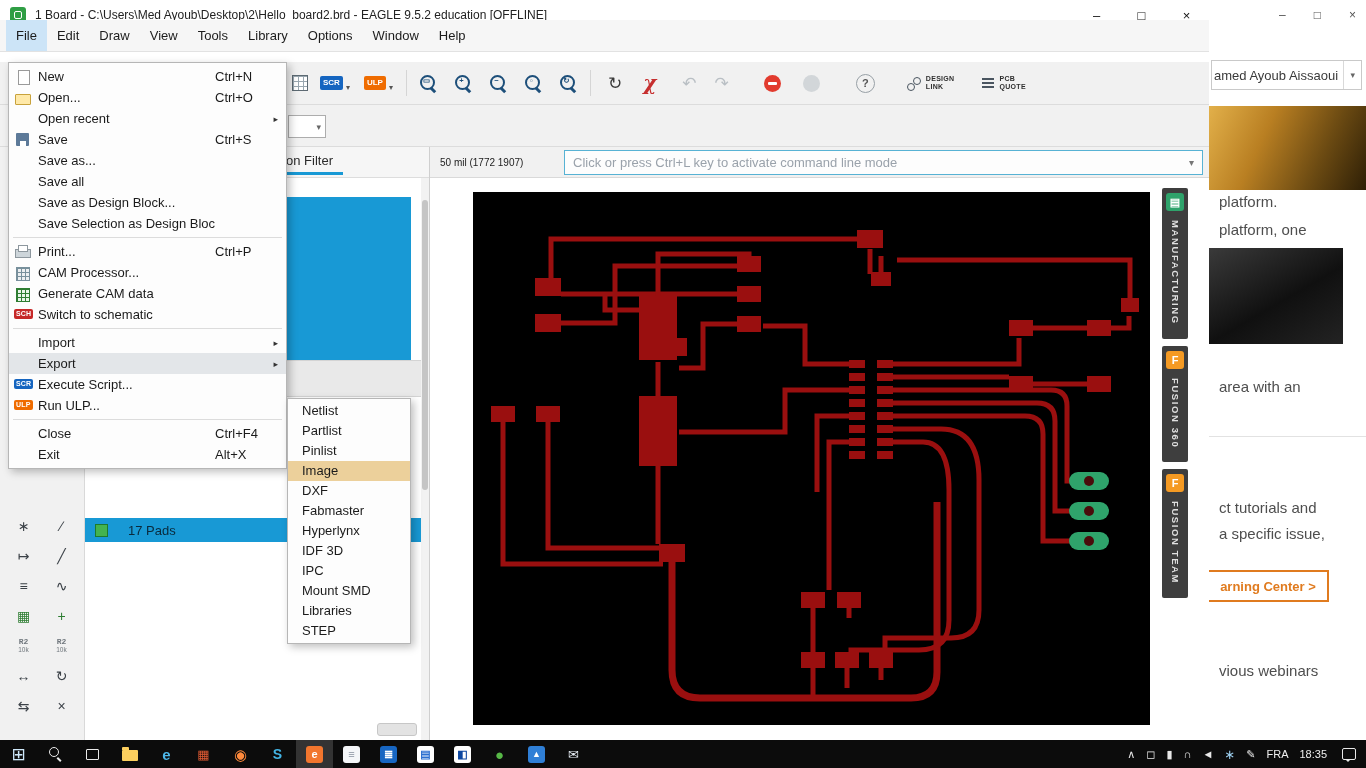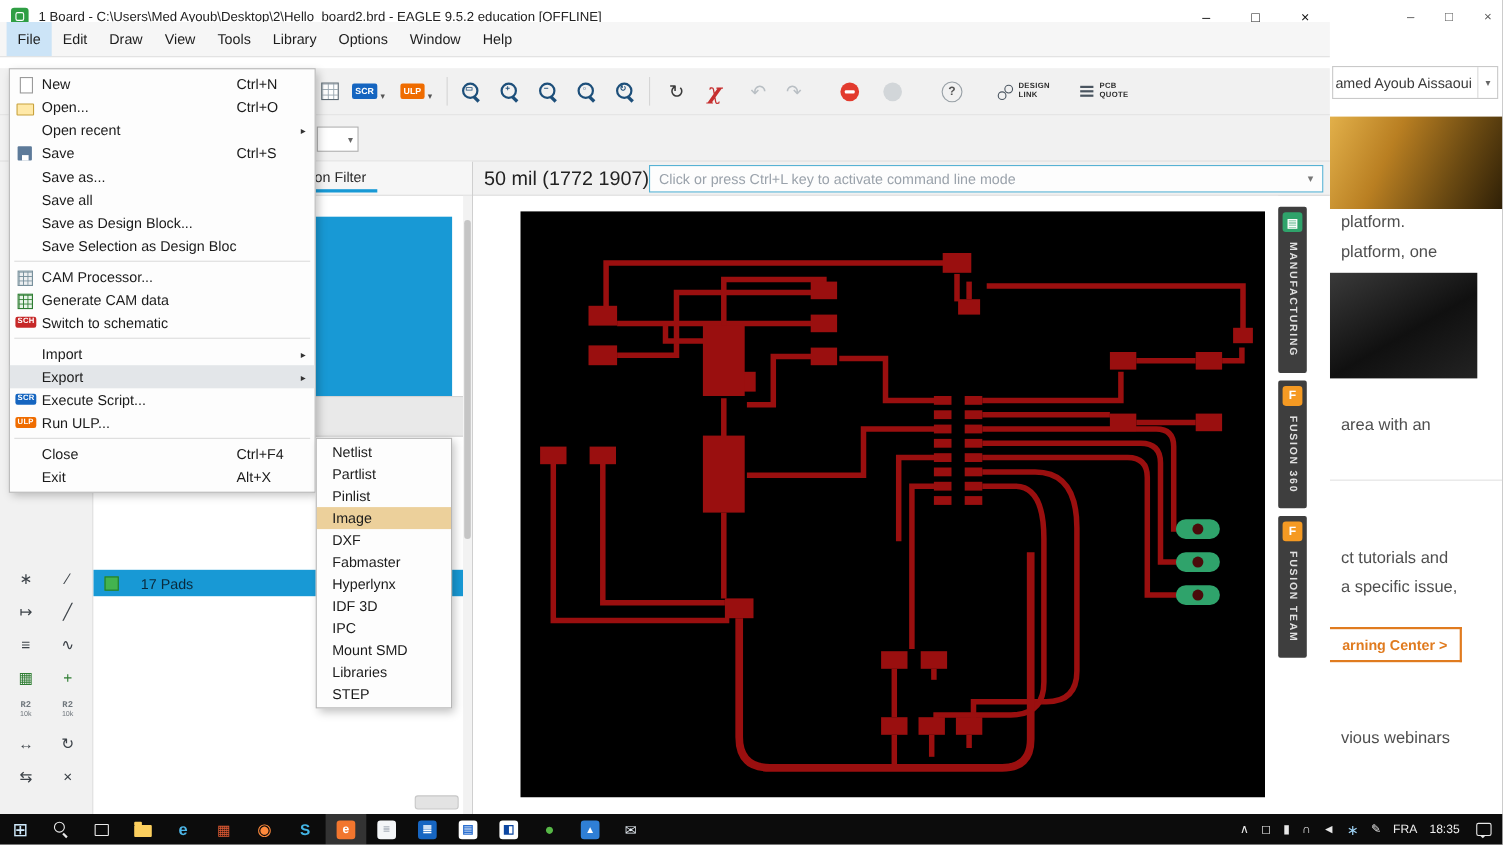--- a/index.html
+++ b/index.html
@@ -53,21 +53,21 @@
   .pqicon::after{content:"";position:absolute;left:0;top:2px;width:100%;height:2px;background:#4a5560;}
   .dltext{display:flex;flex-direction:column;font-size:7px;font-weight:bold;color:#2f2f2f;line-height:1.2;letter-spacing:.3px;}
 
   
   .toolbar2{position:absolute;left:0;top:105px;width:1209px;height:42px;background:#f1f1f1;border-bottom:1px solid #dcdcdc;}
   .combo.small{position:absolute;left:288px;top:10px;width:38px;height:23px;background:#fff;border:1px solid #adadad;display:flex;align-items:center;justify-content:flex-end;padding-right:4px;}
   .caret{font-size:9px;color:#666;}
 
   
   .cmdrow{position:absolute;left:430px;top:147px;width:779px;height:31px;background:#f1f1f1;border-bottom:1px solid #d9d9d9;display:flex;align-items:center;}
-  .coords{flex:0 0 134px;font-size:18px;color:#222;padding-left:10px;white-space:nowrap;}
+  .coords{flex:0 0 134px;font-size:10px;color:#222;padding-left:10px;white-space:nowrap;}
   .cmdbox{flex:1;height:25px;margin-right:6px;background:#fdfdfd;border:1px solid #57b2d4;display:flex;align-items:center;padding:0 8px;}
   .cmdtext{flex:1;font-size:13px;color:#9aa2ab;white-space:nowrap;overflow:hidden;}
   .cmdcaret{font-size:10px;color:#777;}
 
   
   .toolcolbg{position:absolute;left:0;top:147px;width:85px;height:593px;background:#f1f1f1;border-right:1px solid #d9d9d9;}
   .toolcol{position:absolute;left:0;top:512px;width:85px;display:grid;grid-template-columns:38px 38px;justify-content:center;align-content:start;row-gap:2px;}
   .tool{height:28px;display:flex;flex-direction:column;align-items:center;justify-content:center;font-size:14px;}
   .tool[data-color=dark]{color:#3c4248;}
   .tool[data-color=green]{color:#2e7d32;}
@@ -558,20 +558,26 @@
         <span class="ar"></span>
       </div>
 
       <div class="mi" data-type="separator">
 
         <span class="lbl"></span>
 
       </div>
 
 
+      <div class="mi" data-icon="print">
+        <span class="ic"></span>
+        <span class="lbl">Print...</span>
+        <span class="sc">Ctrl+P</span>
+        <span class="ar"></span>
+      </div>
 
       <div class="mi" data-icon="cam">
         <span class="ic"></span>
         <span class="lbl">CAM Processor...</span>
         <span class="sc"></span>
         <span class="ar"></span>
       </div>
 
       <div class="mi" data-icon="gencam">
         <span class="ic"></span>

